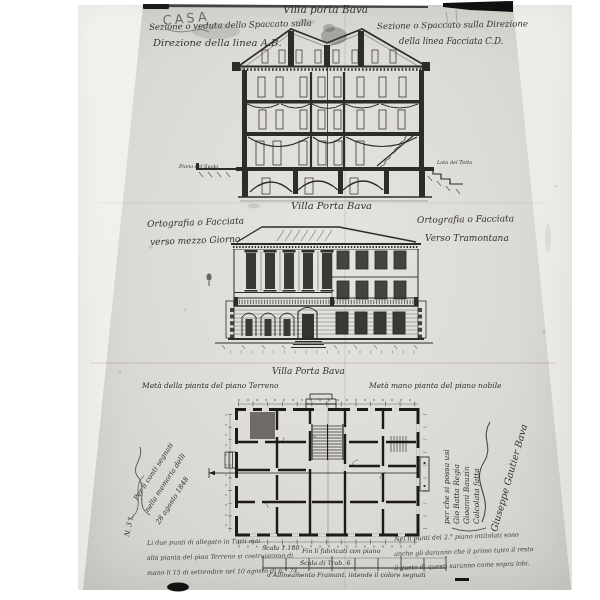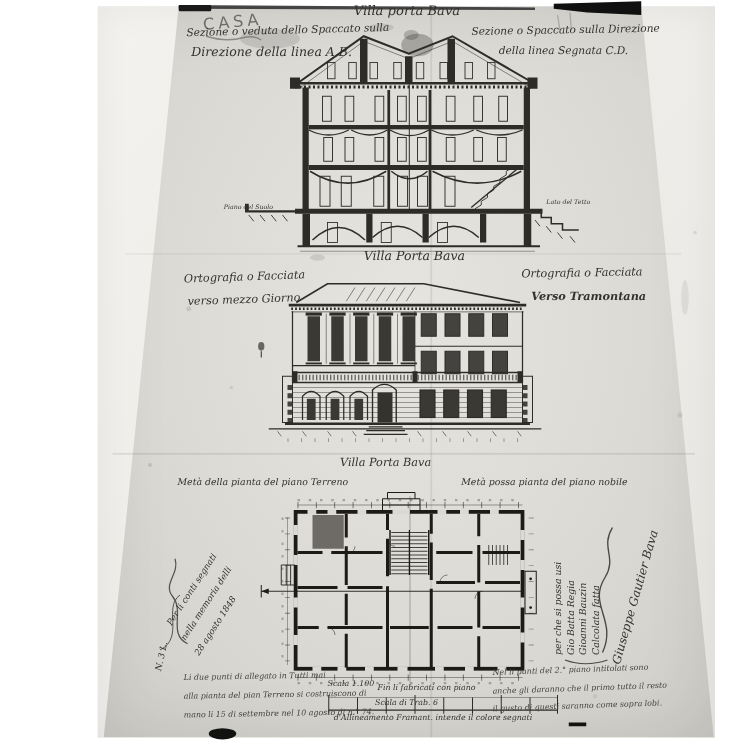--- a/index.html
+++ b/index.html
@@ -247,33 +247,33 @@
       <path d="M446,12l2,12M456,10l1,13" stroke="#888" stroke-width="1" opacity="0.6"></path>
     </g>
   </svg>
 
   <div class="hw pencil" style="left:162px;top:14px;font-size:13px;transform:rotate(-5deg);">CASA</div>
 
   <div class="hw" style="left:283px;top:4px;font-size:10.5px;">Villa porta Bava</div>
   <div class="hw" style="left:149px;top:23px;font-size:8.5px;transform:rotate(-1.5deg);">Sezione o veduta dello Spaccato sulla</div>
   <div class="hw" style="left:153px;top:38px;font-size:10px;">Direzione della linea A.B.</div>
   <div class="hw" style="left:377px;top:22px;font-size:8.5px;transform:rotate(-1deg);">Sezione o Spaccato sulla Direzione</div>
-  <div class="hw" style="left:399px;top:37px;font-size:8.5px;">della linea Segnata C.D.</div>
+  <div class="hw" style="left:399px;top:37px;font-size:8.5px;">della linea Facciata C.D.</div>
   <div class="hw" style="left:179px;top:164px;font-size:5px;">Piano del Suolo</div>
   <div class="hw" style="left:437px;top:160px;font-size:5px;">Lato del Tetto</div>
 
   <div class="hw" style="left:291px;top:201px;font-size:10px;">Villa Porta Bava</div>
   <div class="hw" style="left:147px;top:220px;font-size:9px;transform:rotate(-2deg);">Ortografia o Facciata</div>
   <div class="hw" style="left:150px;top:238px;font-size:9px;transform:rotate(-2deg);">verso mezzo Giorno</div>
   <div class="hw" style="left:417px;top:216px;font-size:9px;transform:rotate(-1deg);">Ortografia o Facciata</div>
-  <div class="hw" style="left:425px;top:234px;font-size:9px;font-weight:bold;">Verso Tramontana</div>
+  <div class="hw" style="left:425px;top:234px;font-size:9px;">Verso Tramontana</div>
 
   <div class="hw" style="left:272px;top:367px;font-size:9px;">Villa Porta Bava</div>
   <div class="hw" style="left:142px;top:382px;font-size:7.5px;font-style:italic;">Metà della pianta del piano Terreno</div>
-  <div class="hw" style="left:369px;top:382px;font-size:7.5px;">Metà possa pianta del piano nobile</div>
+  <div class="hw" style="left:369px;top:382px;font-size:7.5px;">Metà mano pianta del piano nobile</div>
 
   <div class="hw" style="left:133px;top:498px;font-size:7px;transform:rotate(-57deg);">Per li conti segnati</div>
   <div class="hw" style="left:144px;top:510px;font-size:7px;transform:rotate(-57deg);">nella memoria delli</div>
   <div class="hw" style="left:155px;top:522px;font-size:7px;transform:rotate(-57deg);">28 agosto 1848</div>
   <div class="hw" style="left:124px;top:536px;font-size:7px;transform:rotate(-78deg);">N. 3 L.</div>
 
   <div class="hw" style="left:443px;top:524px;font-size:7.5px;transform:rotate(-90deg);">per che si possa usi</div>
   <div class="hw" style="left:453px;top:524px;font-size:7.5px;transform:rotate(-90deg);">Gio Batta Regia</div>
   <div class="hw" style="left:463px;top:524px;font-size:7.5px;transform:rotate(-90deg);">Gioanni Bauzin</div>
   <div class="hw" style="left:473px;top:524px;font-size:7.5px;transform:rotate(-90deg);">Calcolata fatta</div>

